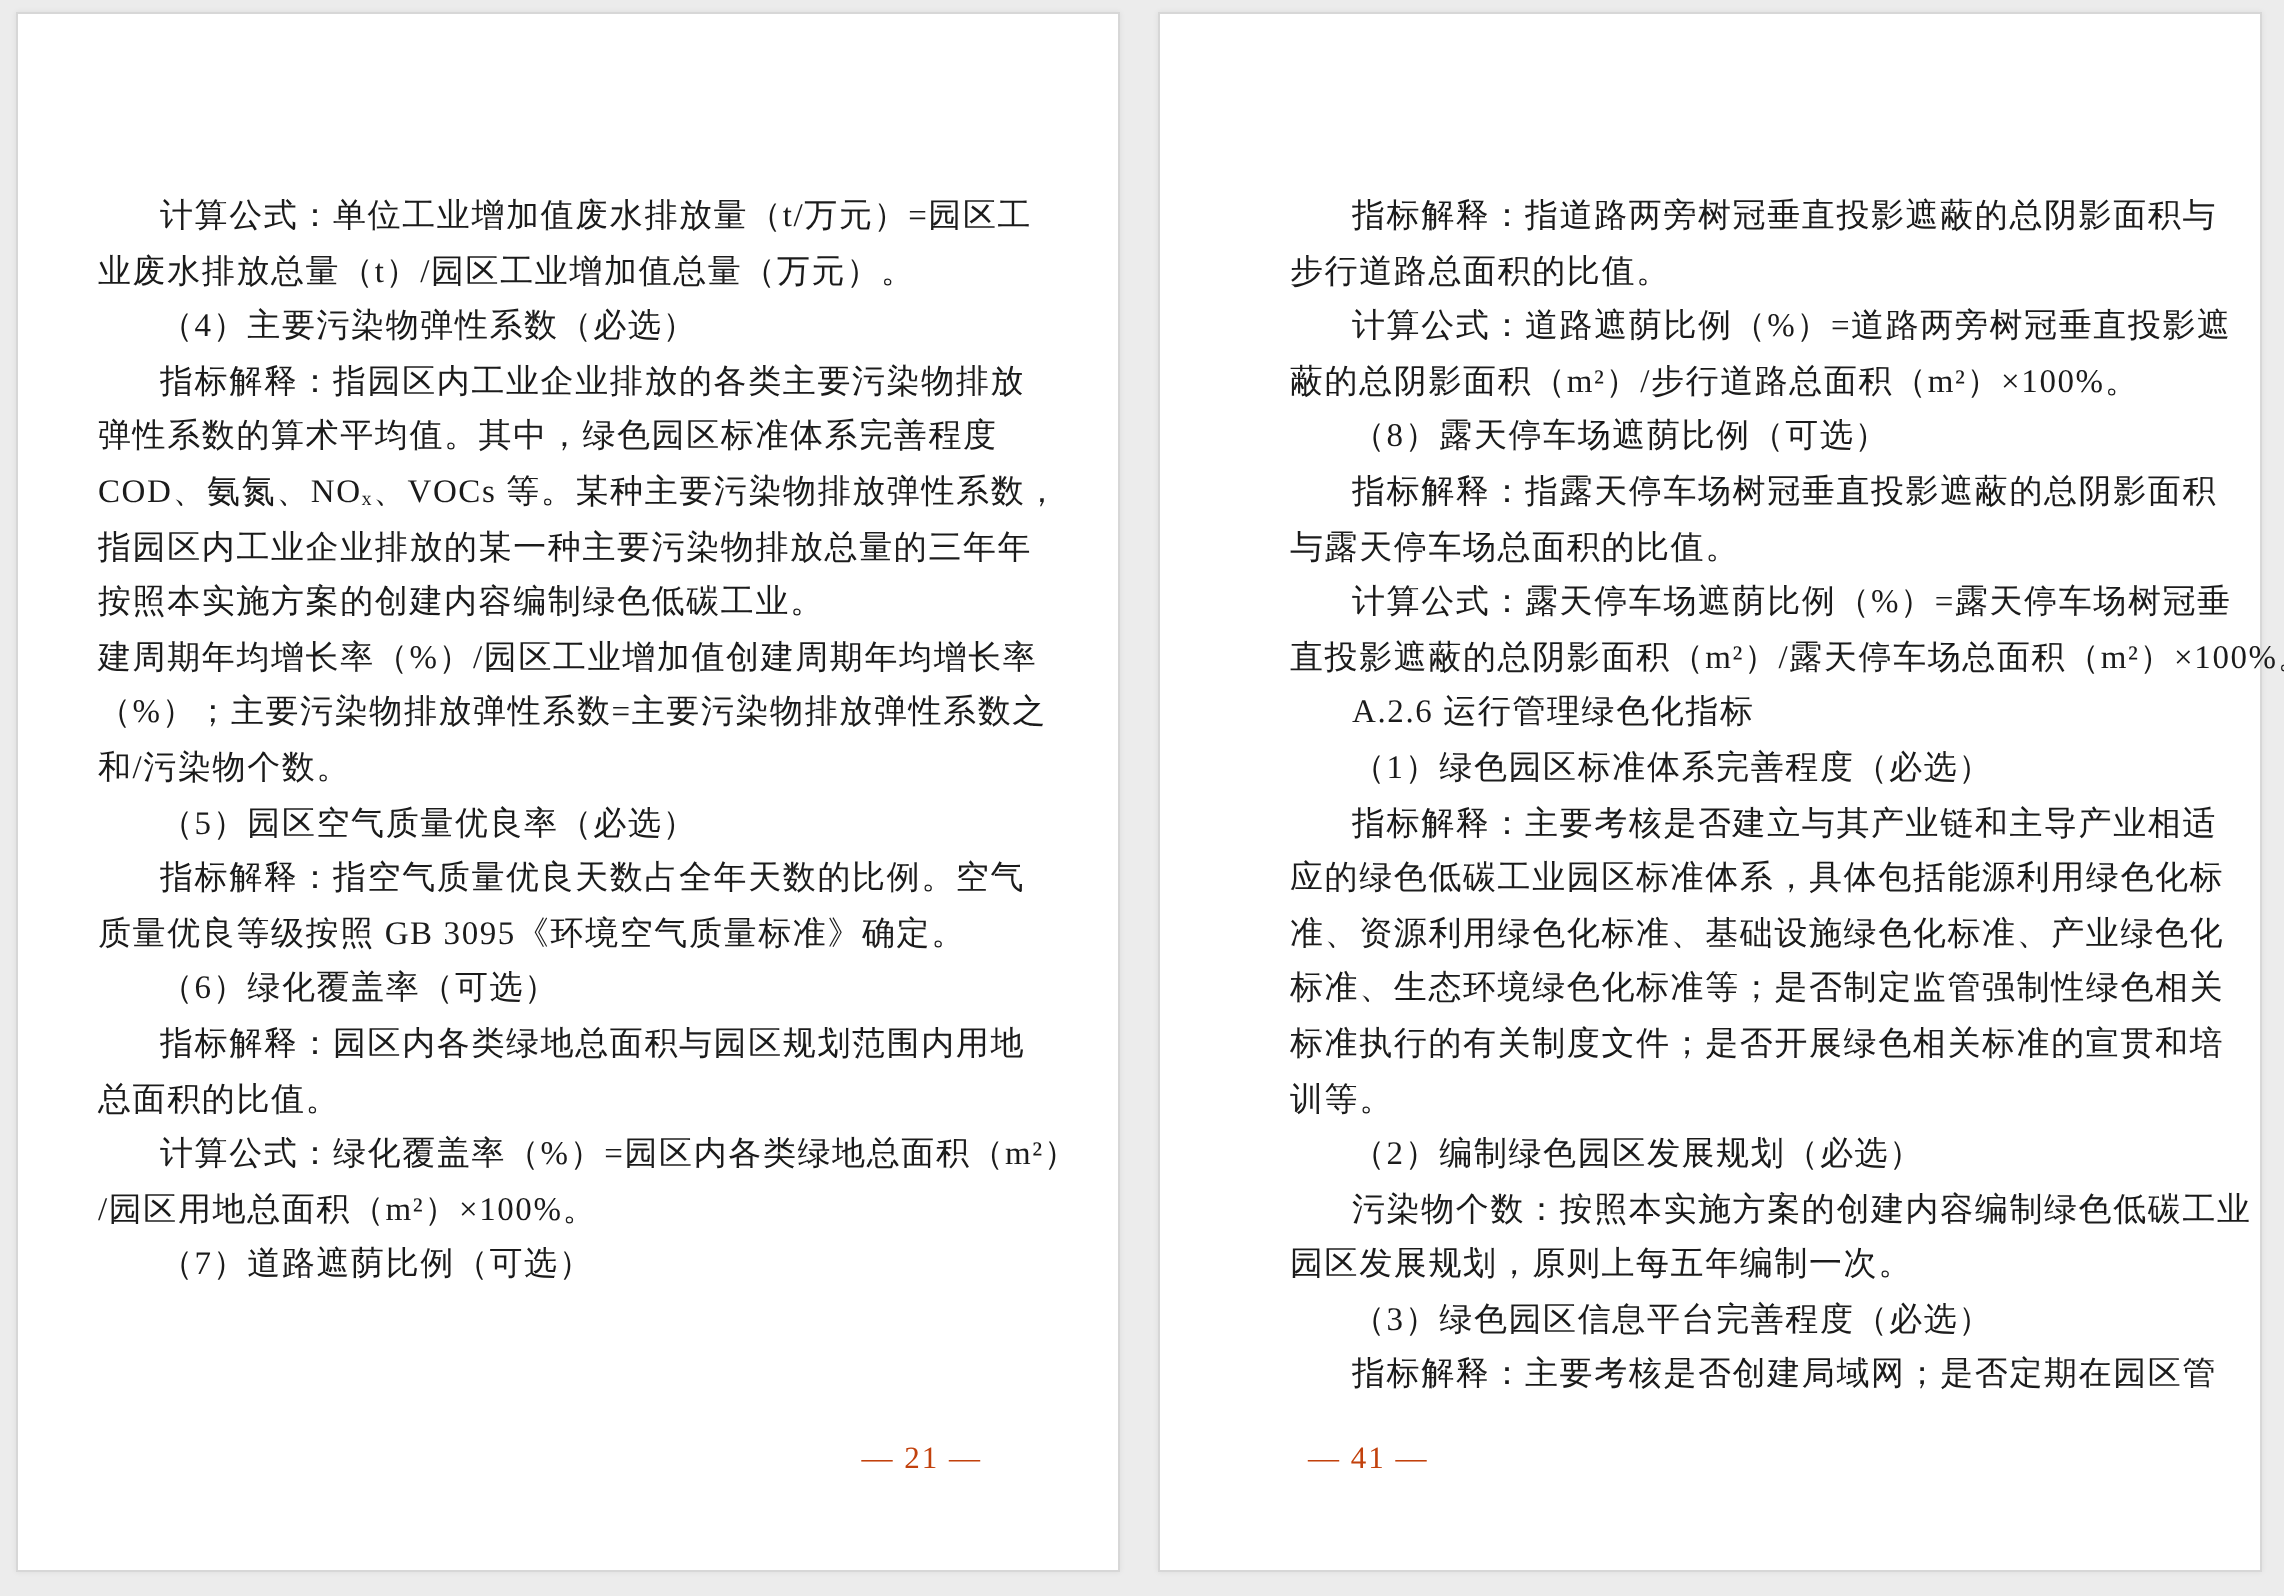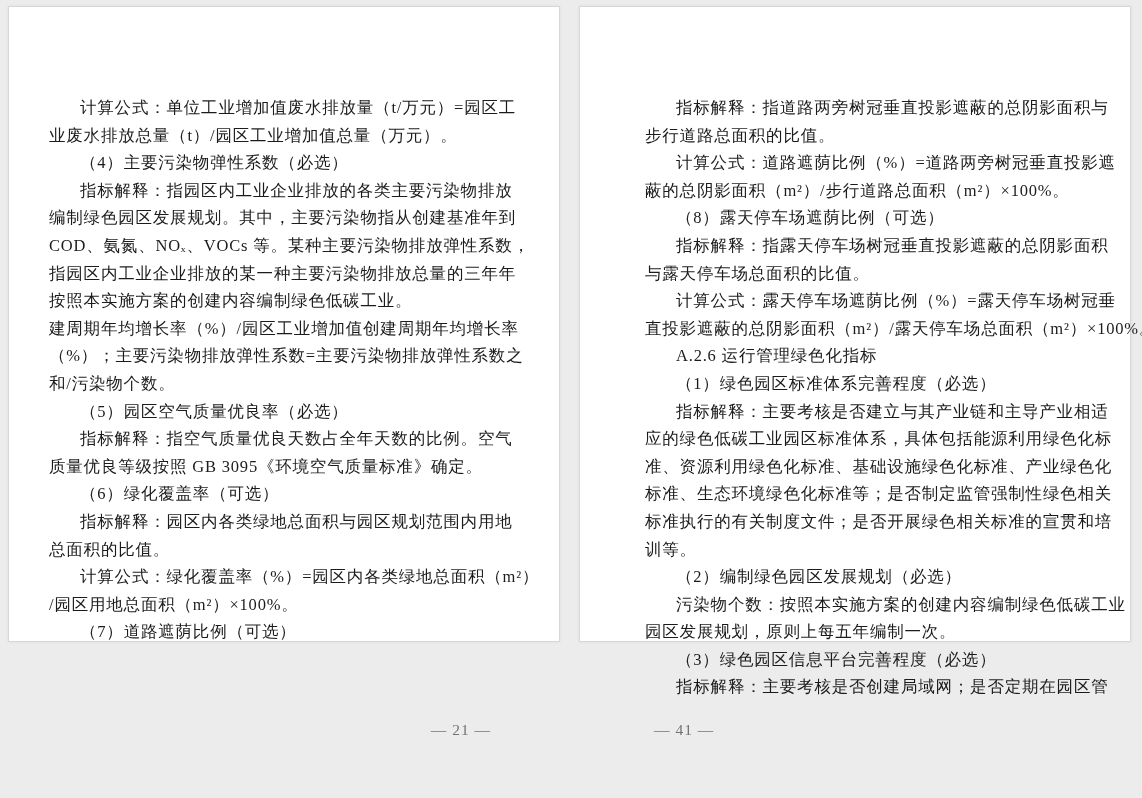--- a/index.html
+++ b/index.html
@@ -12,21 +12,21 @@
     position: relative;
     width: 1142px;
     height: 798px;
     background: #ececec;
     overflow: hidden;
   }
   .page {
     position: absolute;
     top: 6px;
     width: 552px;
-    height: 636px;
+    height: 780px;
     background: #ffffff;
     border: 1px solid #d7d7d7;
     box-shadow: 0 0 3px rgba(0,0,0,0.07);
     box-sizing: border-box;
   }
   .page-left  { left: 8px; }
   .page-right { left: 579px; padding-left: 45px; }
   .textblock {
     position: absolute;
     top: 87px;
@@ -41,37 +41,37 @@
     letter-spacing: 0.8px;
     white-space: nowrap;
     color: #1b1b1b;
   }
   .line.indent { padding-left: 31px; }
   .pagenum {
     position: absolute;
     top: 714px;
     font-size: 15.5px;
     letter-spacing: 1px;
-    color: #737373;
+    color: #c2410c;
   }
   .pagenum-right { right: 68px; }
   .pagenum-left  { left: 74px; }
 </style>
 </head>
 <body>
 
 <div class="viewer">
 
   <div class="page page-left">
     <div class="textblock">
         <div class="line indent">计算公式：单位工业增加值废水排放量（t/万元）=园区工</div>
         <div class="line">业废水排放总量（t）/园区工业增加值总量（万元）。</div>
         <div class="line indent">（4）主要污染物弹性系数（必选）</div>
         <div class="line indent">指标解释：指园区内工业企业排放的各类主要污染物排放</div>
-        <div class="line">编制绿色园区发展规划。其中，主要污染物指从创建基准年到</div>
+        <div class="line">弹性系数的算术平均值。其中，绿色园区标准体系完善程度</div>
         <div class="line">COD、氨氮、NOₓ、VOCs 等。某种主要污染物排放弹性系数，</div>
         <div class="line">指园区内工业企业排放的某一种主要污染物排放总量的三年年</div>
         <div class="line">按照本实施方案的创建内容编制绿色低碳工业。</div>
         <div class="line">建周期年均增长率（%）/园区工业增加值创建周期年均增长率</div>
         <div class="line">（%）；主要污染物排放弹性系数=主要污染物排放弹性系数之</div>
         <div class="line">和/污染物个数。</div>
         <div class="line indent">（5）园区空气质量优良率（必选）</div>
         <div class="line indent">指标解释：指空气质量优良天数占全年天数的比例。空气</div>
         <div class="line">质量优良等级按照 GB 3095《环境空气质量标准》确定。</div>
         <div class="line indent">（6）绿化覆盖率（可选）</div>

